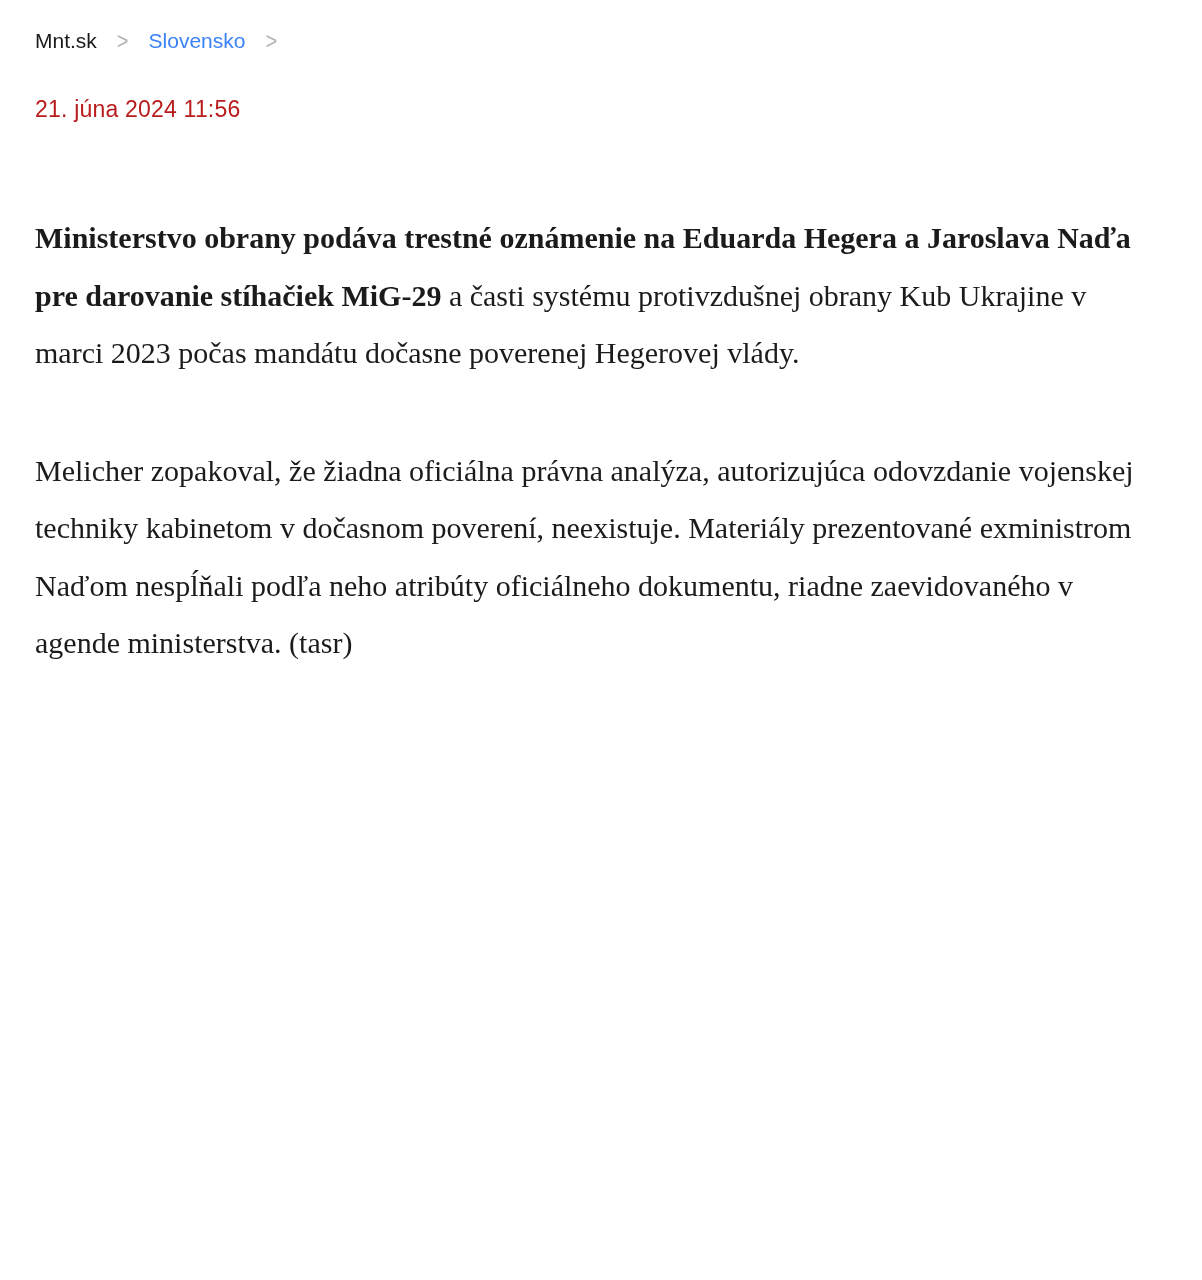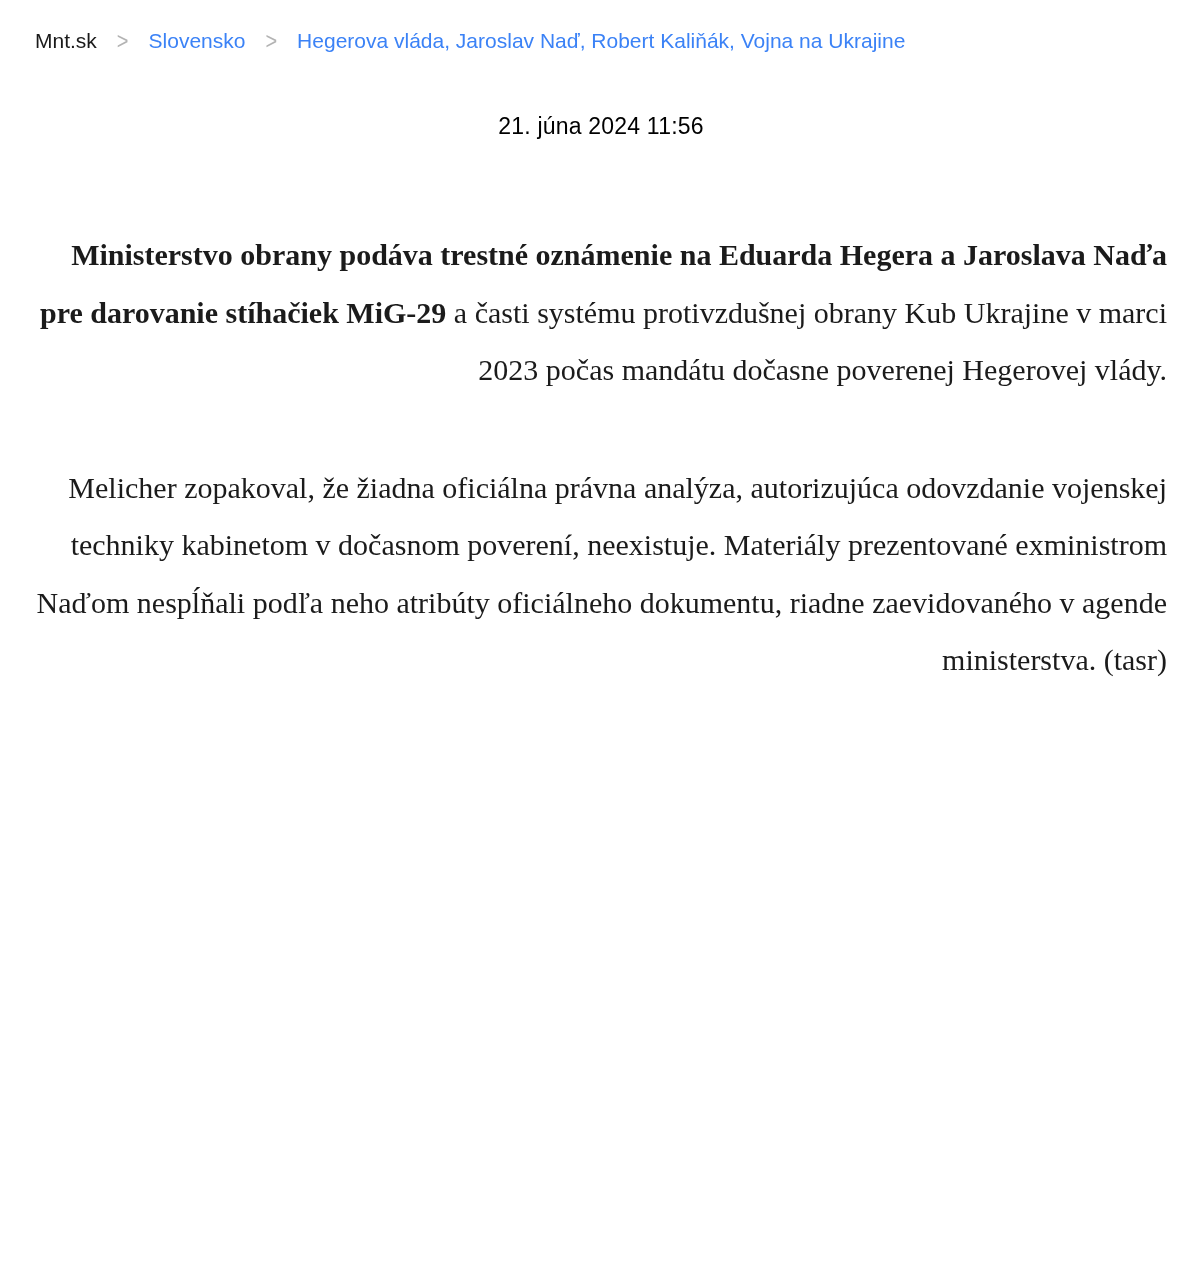--- a/index.html
+++ b/index.html
@@ -23,47 +23,45 @@
   .crumb-site { color: #1a1a1a; font-weight: 500; }
   .crumb-link { color: #3b82f6; }
   .crumb-sep {
     color: #b3b3b3;
     font-size: 20px;
     font-weight: 300;
     transform: scaleY(1.15);
     display: inline-block;
   }
   .pub-date {
-    margin-top: 59px;
+    margin-top: 42px;
     font-size: 23px;
-    color: #000000;
+    color: #b91c1c;
     letter-spacing: 0.2px;
-    text-align: center;
   }
   .article-body {
     margin-top: 86px;
     font-family: "Liberation Serif", serif;
     font-size: 30px;
     line-height: 57.5px;
     color: #1b1b1b;
     max-width: 1132px;
   }
-  .article-body p { margin: 0 0 60px 0; text-align: right; }
+  .article-body p { margin: 0 11px 60px 0; }
   .article-body p:last-child { margin-bottom: 0; }
   .bold { font-weight: 700; }
 </style>
 </head>
 <body>
 
 <nav class="breadcrumb">
   <a class="crumb-site" href="#">Mnt.sk</a>
   <span class="crumb-sep">&gt;</span>
   <a class="crumb-link" href="#">Slovensko</a>
   <span class="crumb-sep">&gt;</span>
-  <a class="crumb-link" href="#">Hegerova vláda, Jaroslav Naď, Robert Kaliňák, Vojna na Ukrajine</a>
 </nav>
 
 <div class="pub-date">21. júna 2024 11:56</div>
 
 <article class="article-body">
     <p><span class="bold">Ministerstvo obrany podáva trestné oznámenie na Eduarda Hegera a Jaroslava Naďa pre darovanie stíhačiek MiG-29</span><span> a časti systému protivzdušnej obrany Kub Ukrajine v marci 2023 počas mandátu dočasne poverenej Hegerovej vlády.</span></p>
     <p><span>Melicher zopakoval, že žiadna oficiálna právna analýza, autorizujúca odovzdanie vojenskej techniky kabinetom v dočasnom poverení, neexistuje. Materiály prezentované exministrom Naďom nespĺňali podľa neho atribúty oficiálneho dokumentu, riadne zaevidovaného v agende ministerstva. (tasr)</span></p>
   </article>
 
 </body></html>

